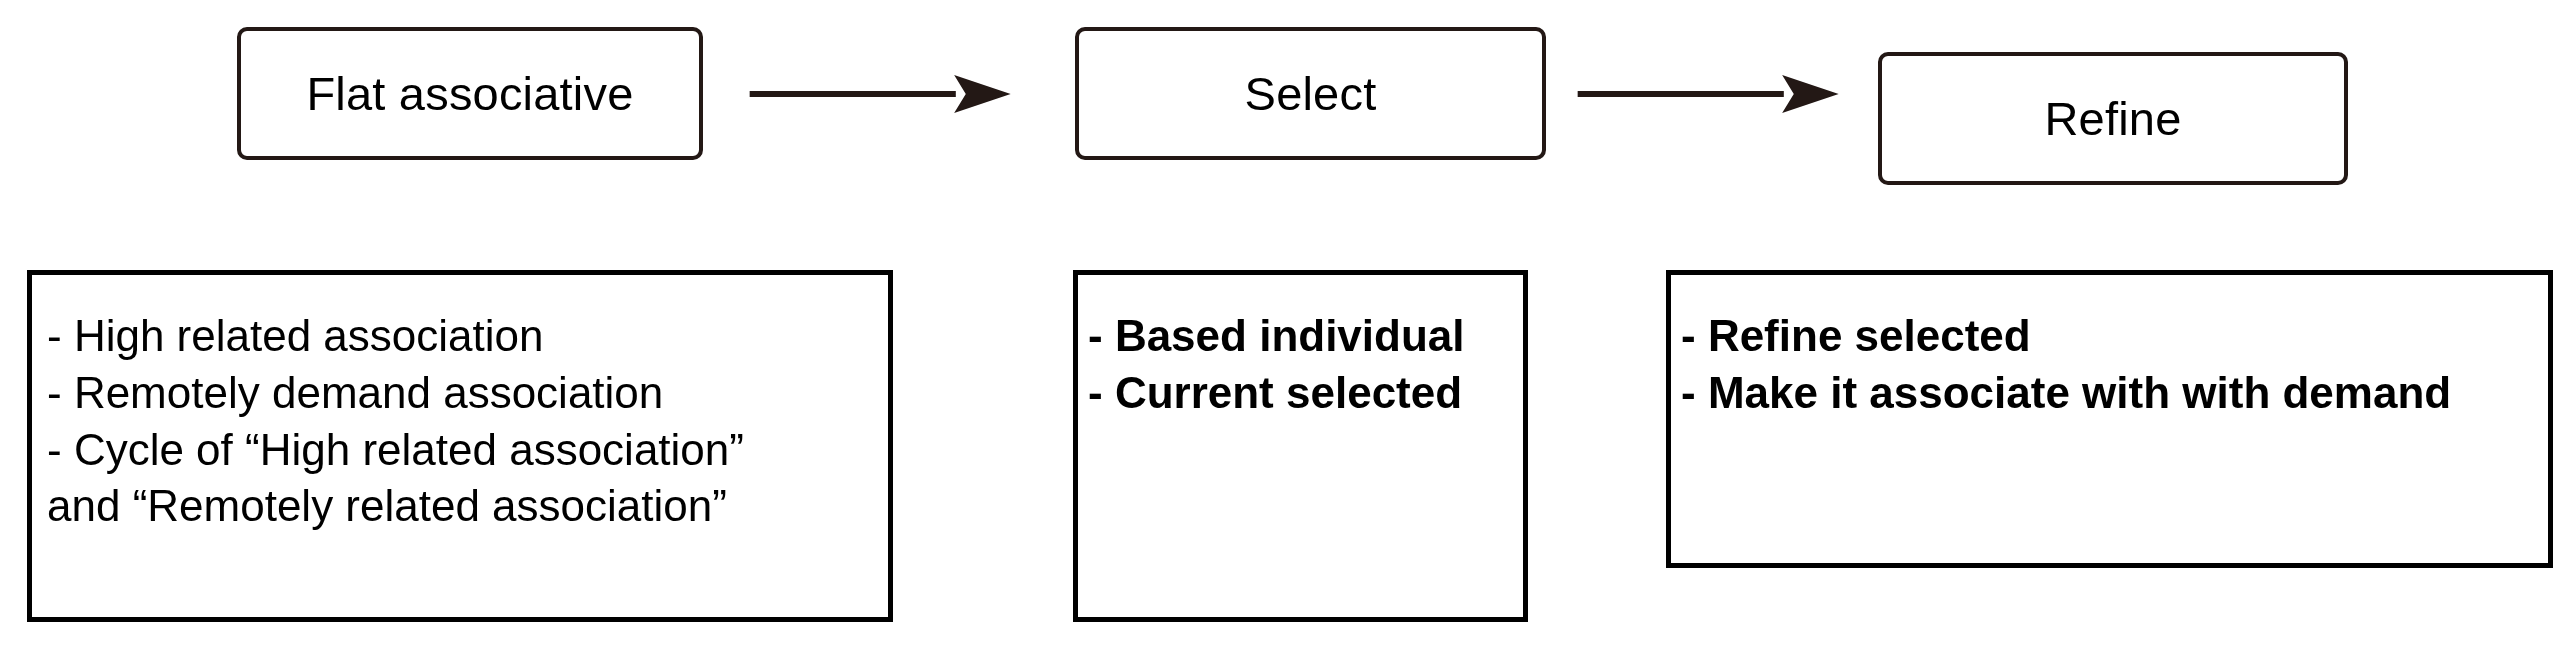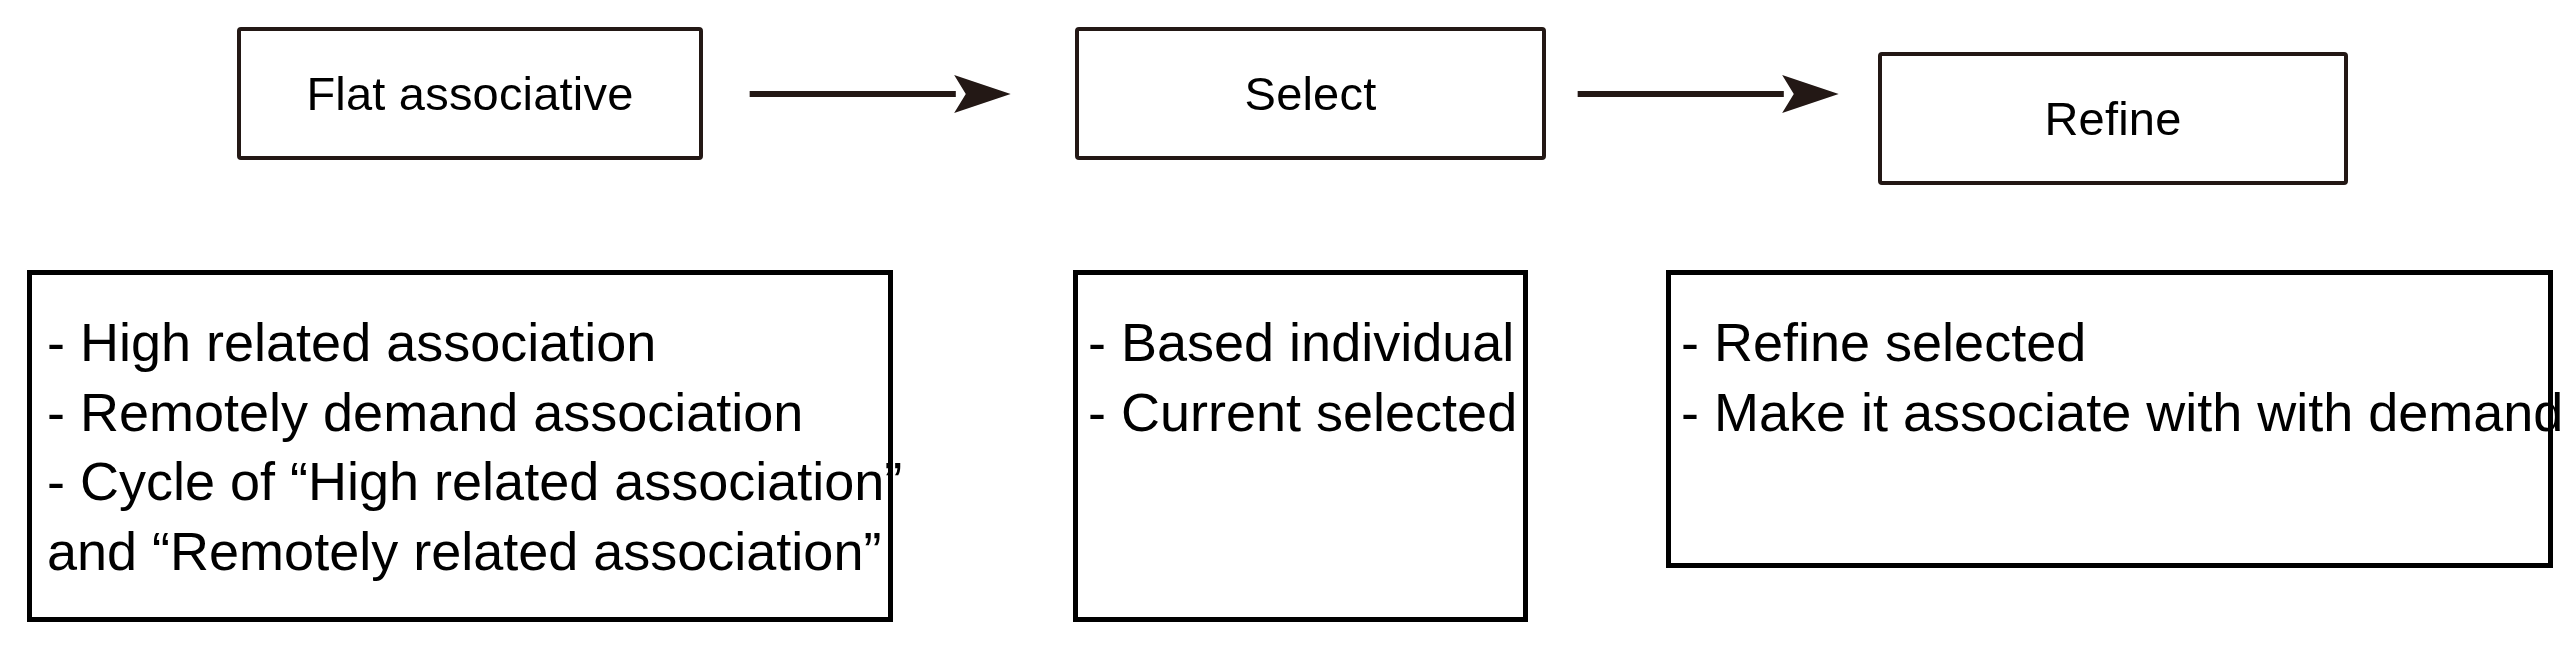--- a/index.html
+++ b/index.html
@@ -17,21 +17,21 @@
     height: 651px;
     background: #ffffff;
     overflow: hidden;
   }
 
   
   .stage-box {
     position: absolute;
     box-sizing: border-box;
     border: 4.2px solid #231815;
-    border-radius: 4px;
+    border-radius: 10px;
     background: #ffffff;
     display: flex;
     align-items: center;
     justify-content: center;
   }
   .stage-label {
     font-size: 47px;
     line-height: 1;
     color: #000000;
     letter-spacing: 0.2px;
@@ -57,28 +57,28 @@
     box-sizing: border-box;
     border: 5px solid #000000;
     background: #ffffff;
     padding: 33px 0 0 0;
   }
   #detail-box-0 { left: 27px;   top: 270px; width: 866px; height: 352px; }
   #detail-box-1 { left: 1073px; top: 270px; width: 455px;  height: 352px; }
   #detail-box-2 { left: 1666px; top: 270px; width: 887px; height: 298px; }
 
   .detail-line {
-    font-size: 54px;
+    font-size: 44px;
     line-height: 1.29;
     color: #000000;
     white-space: nowrap;
     padding-left: 15px;
   }
   #detail-box-1 .detail-line,
-  #detail-box-2 .detail-line { padding-left: 10px; }
+  #detail-box-2 .detail-line { padding-left: 10px; font-weight: bold; }
 </style>
 </head>
 <body>
 
 <div id="canvas">
 
   <div class="stage-box" id="stage-box-0">
     <span class="stage-label">Flat associative</span>
   </div>
 

